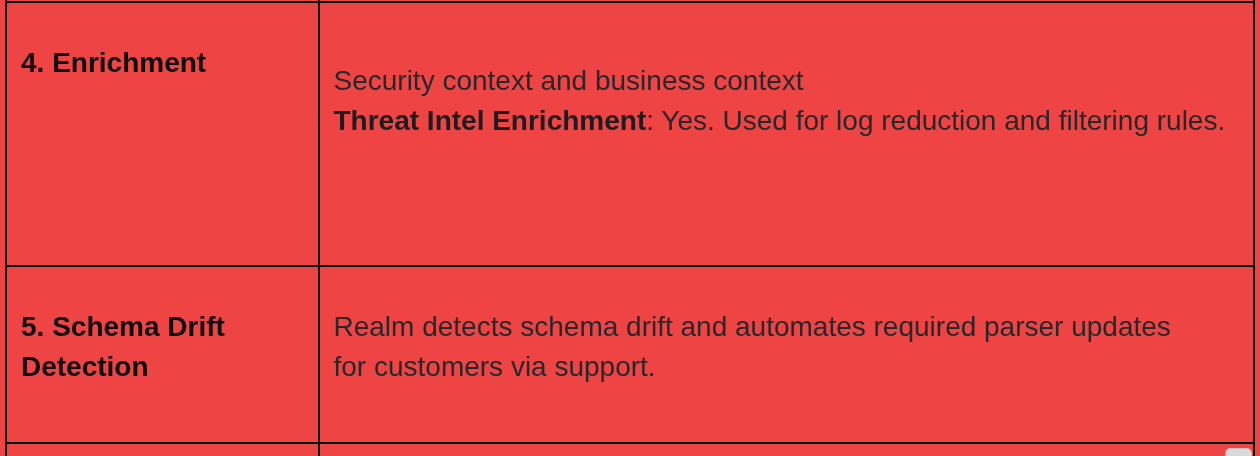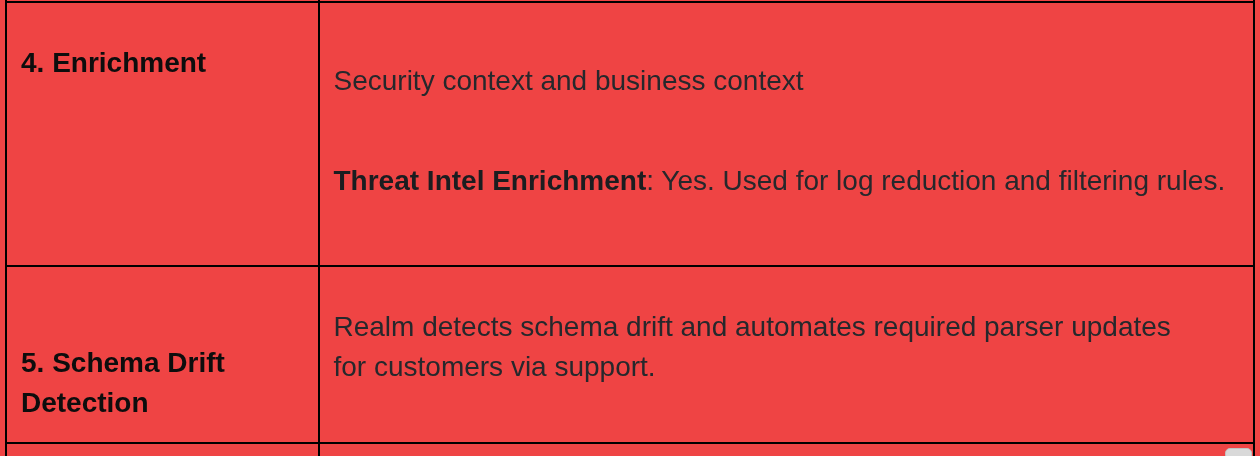--- a/index.html
+++ b/index.html
@@ -38,22 +38,22 @@
     font-size: 28px;
     line-height: 40px;
     color: #26282c;
     font-weight: 400;
   }
   .hdr { font-weight: 700; color: #0d0d0d; }
   .bold-run { font-weight: 700; color: #1b1d20; }
 
   .r4 .c1 .hdr  { margin-top: 40px; }
   .r4 .c2 .p1   { margin-top: 58px; }
-  .r4 .c2 .p2   { margin-top: 60px; }
-  .r5 .c1 .hdr  { margin-top: 76px; }
+  .r4 .c2 .p2   { }
+  .r5 .c1 .hdr  { margin-top: 40px; }
   .r5 .c2 .p1   { margin-top: 40px; max-width: 865px; }
 
   
   .scroll-thumb {
     position: absolute;
     left: 1225px;
     top: 448px;
     width: 27px;
     height: 12px;
     background: #d9d9d9;

